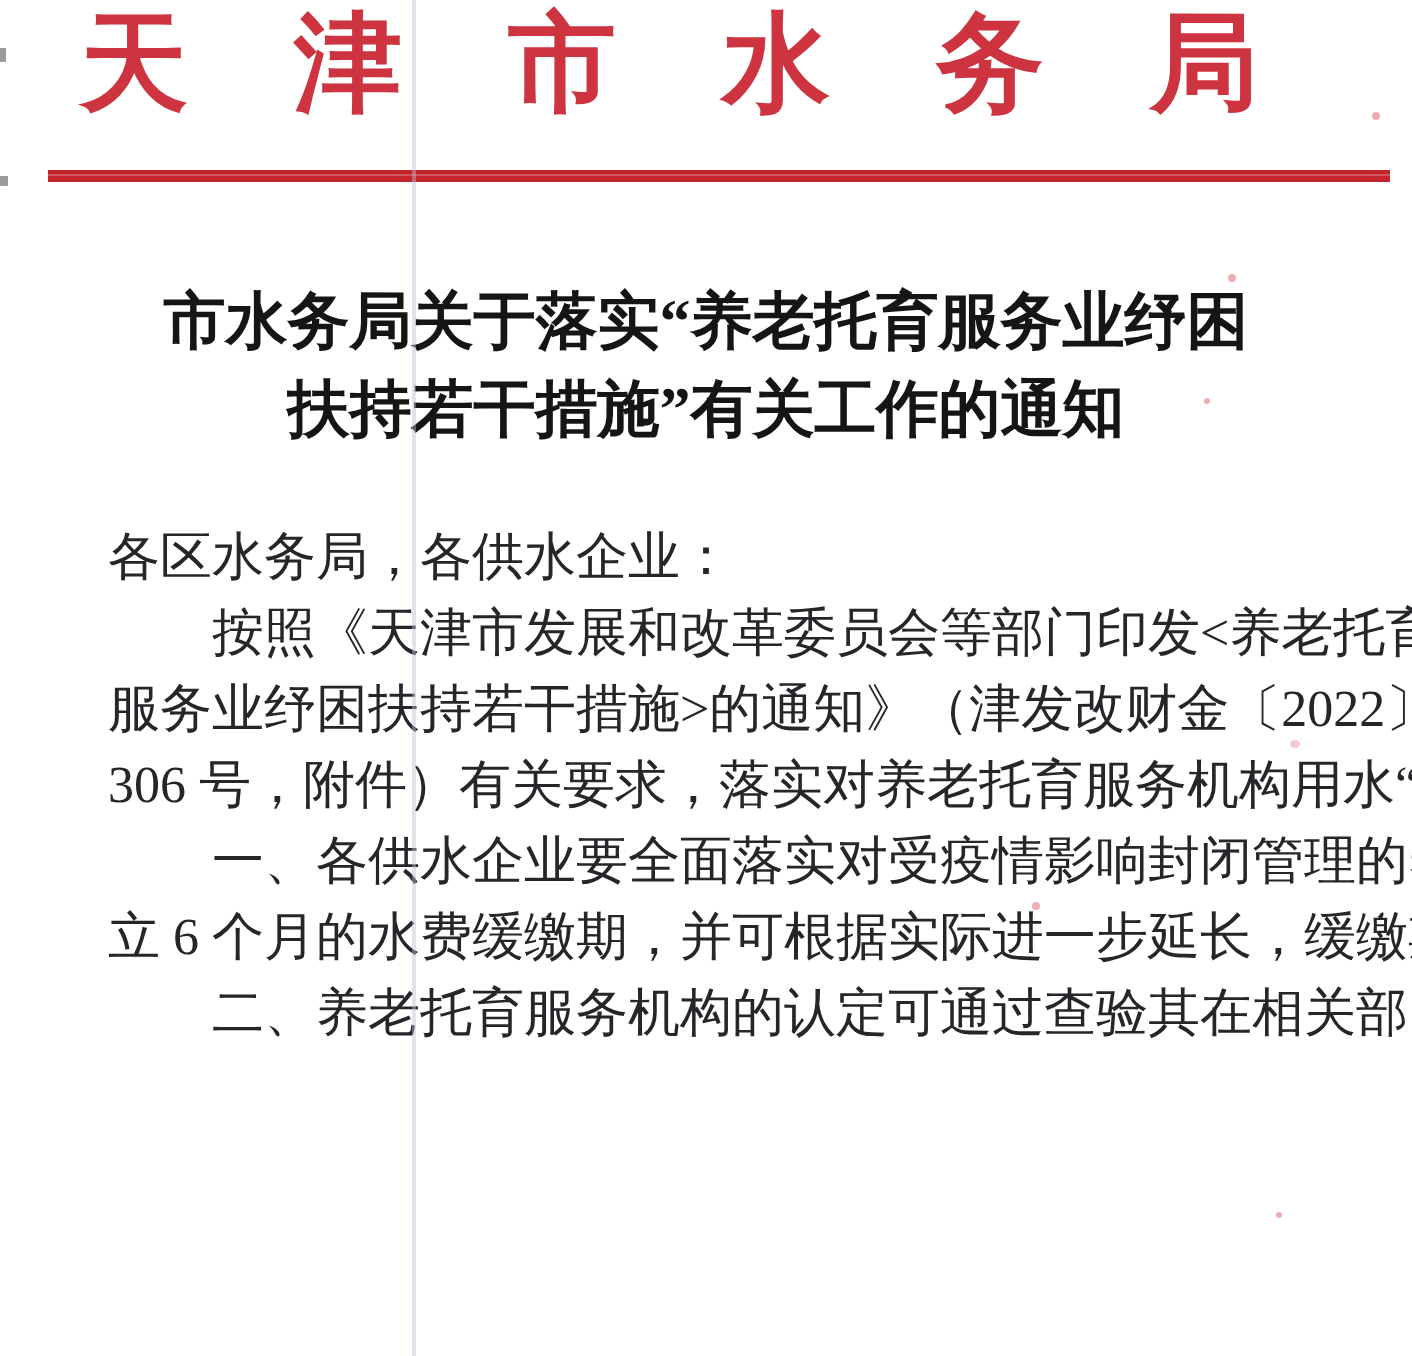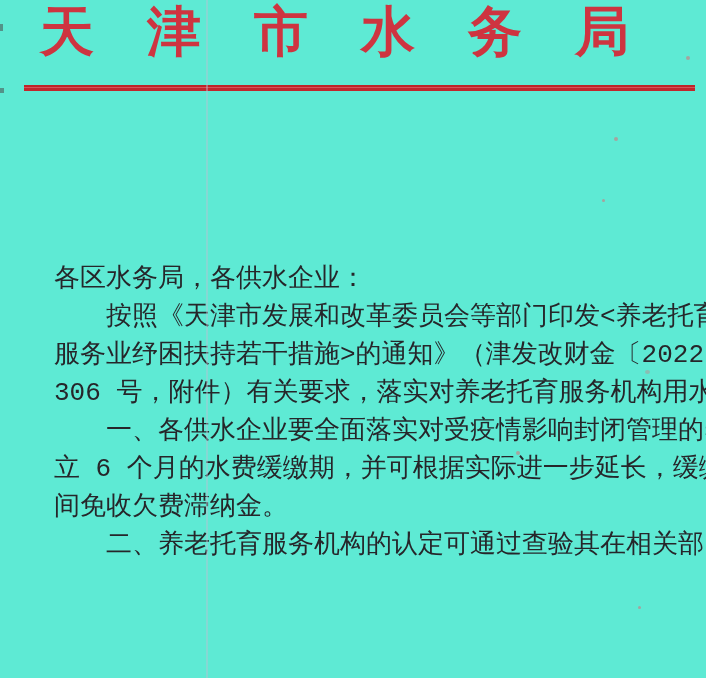--- a/index.html
+++ b/index.html
@@ -1,21 +1,21 @@
 <!DOCTYPE html>
 <html><head>
 <meta charset="utf-8">
 <style>
   * { margin: 0; padding: 0; box-sizing: border-box; }
   html, body { background: #e8e8e8; }
   .page {
     position: relative;
     width: 706px;
     height: 678px;
-    background: #5eead4;
+    background: #ffffff;
     overflow: hidden;
     font-family: "Liberation Serif", "DejaVu Serif", serif;
   }
   
   .agency {
     position: absolute;
     left: 40px;
     top: 0px;
     font-size: 54px;
     line-height: 64px;
@@ -45,21 +45,20 @@
     line-height: 44px;
   }
   
   .body-text {
     position: absolute;
     left: 54px;
     top: 260px;
     width: 602px;
     color: #26262a;
     font-size: 26px;
-    font-family: Liberation Mono, monospace;
   }
   .body-line {
     height: 38px;
     line-height: 38px;
     white-space: nowrap;
   }
   
   .fold-line {
     position: absolute;
     left: 206px;
@@ -94,29 +93,32 @@
 </style>
 </head>
 <body>
 
 <div class="page">
 
   <div class="agency">天津市水务局</div>
 
   <div class="header-rule"></div>
 
+  <div class="doc-title">
+    <div>市水务局关于落实“养老托育服务业纾困</div>
+    <div>扶持若干措施”有关工作的通知</div>
+  </div>
 
   <div class="body-text">
     <div class="body-line">各区水务局，各供水企业：</div>
     <div class="body-line">　　按照《天津市发展和改革委员会等部门印发&lt;养老托育</div>
     <div class="body-line">服务业纾困扶持若干措施&gt;的通知》（津发改财金〔2022〕</div>
     <div class="body-line">306 号，附件）有关要求，落实对养老托育服务机构用水“欠</div>
     <div class="body-line">　　一、各供水企业要全面落实对受疫情影响封闭管理的养</div>
     <div class="body-line">立 6 个月的水费缓缴期，并可根据实际进一步延长，缓缴期</div>
-    <div class="body-line">间免收欠费滞纳金。</div>
     <div class="body-line">　　二、养老托育服务机构的认定可通过查验其在相关部门</div>
   </div>
 
   <div class="fold-line"></div>
   <div class="speck s1"></div>
   <div class="speck s2"></div>
   <div class="speck s3"></div>
   <div class="speck s4"></div>
   <div class="speck s5"></div>
   <div class="speck s6"></div>

